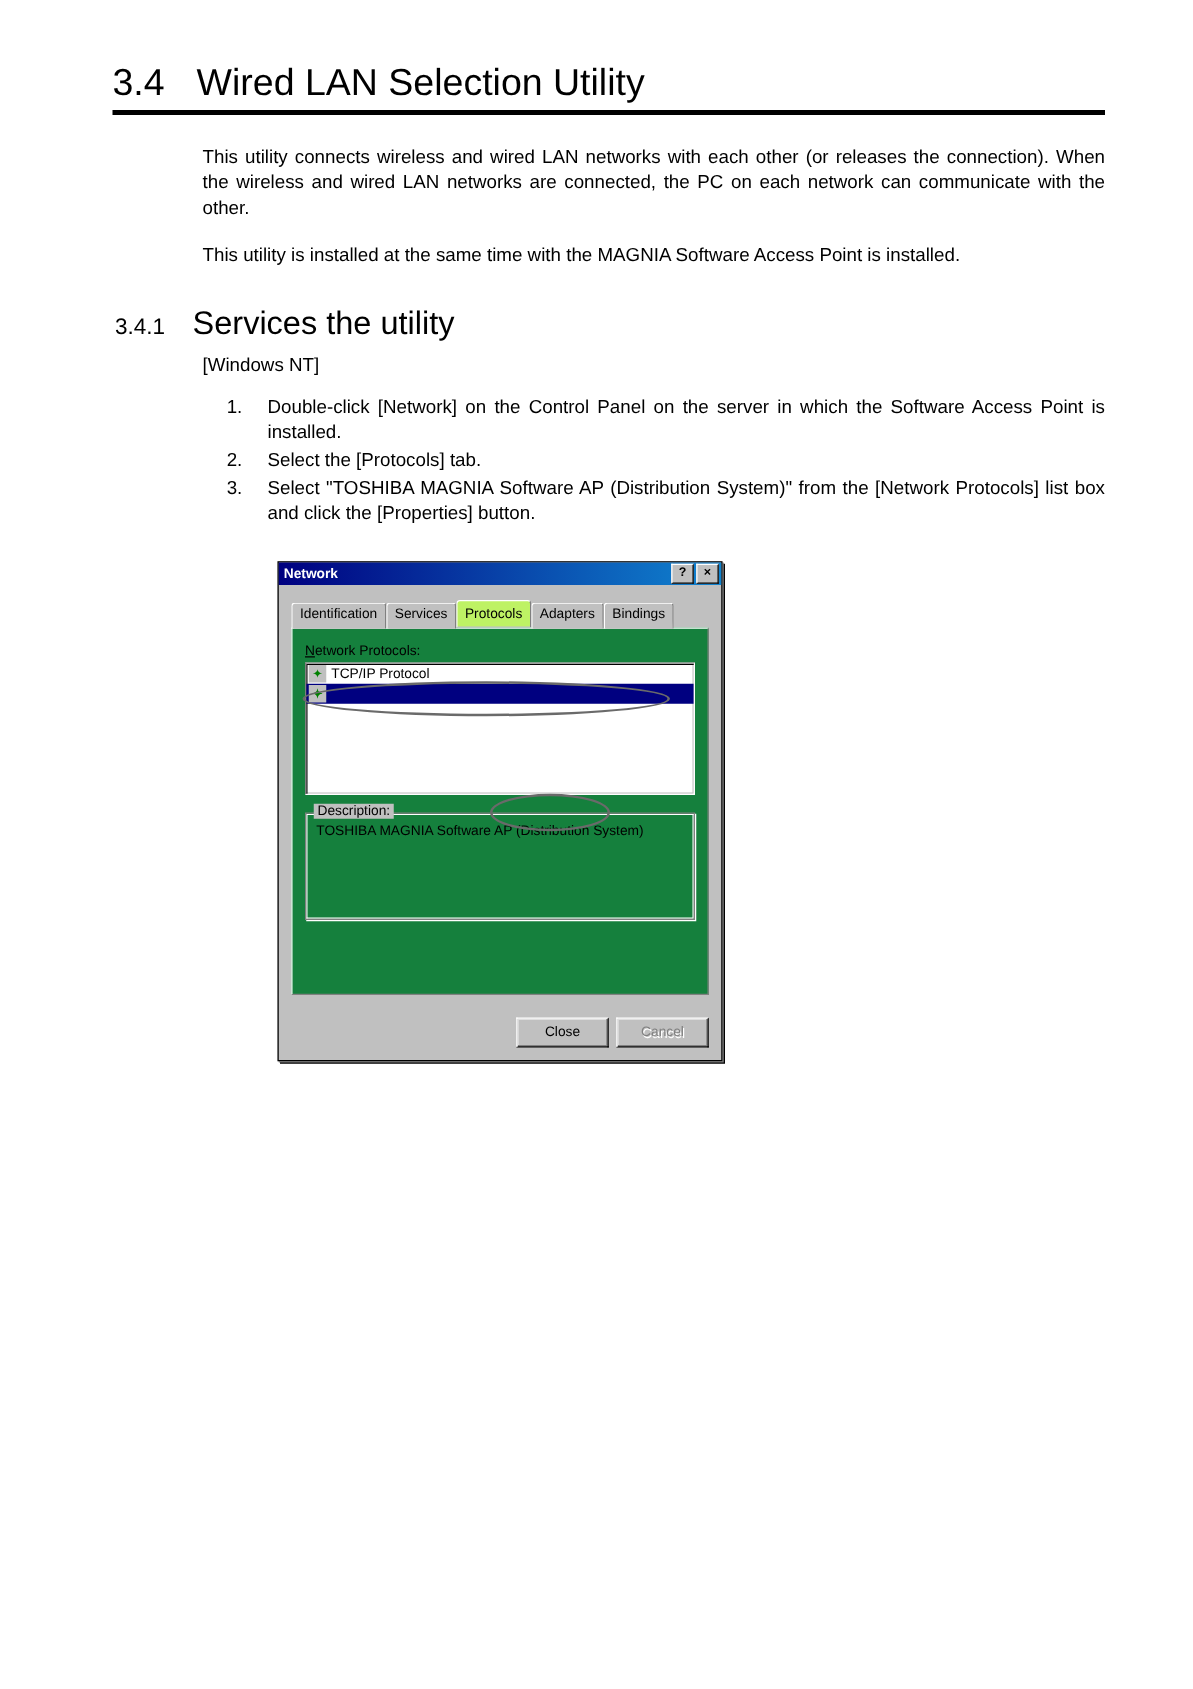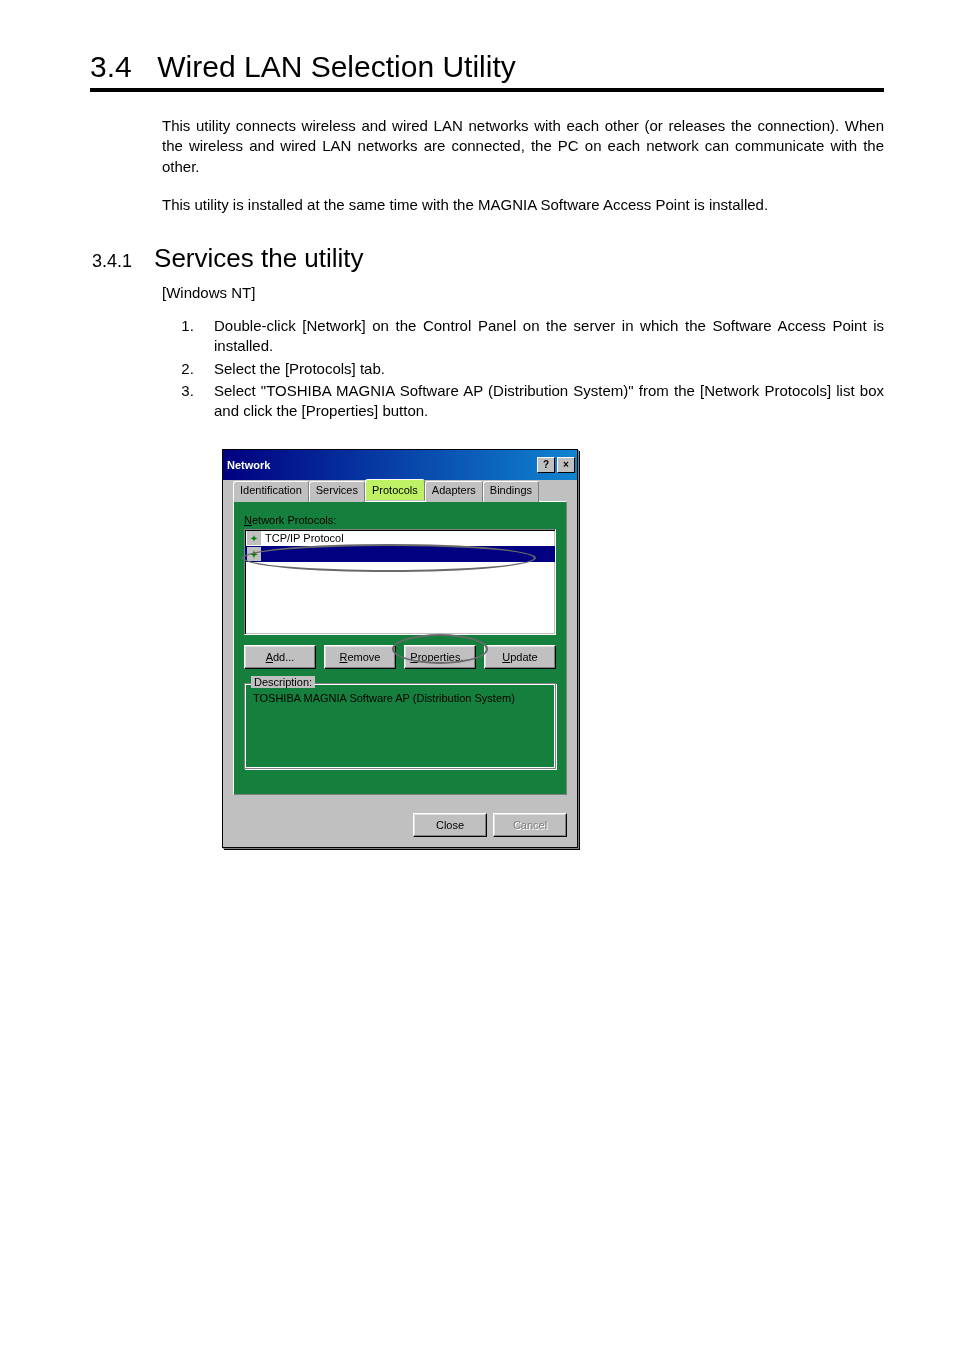--- a/index.html
+++ b/index.html
@@ -73,21 +73,21 @@
     width: 354px;
     border: 1px solid #000;
     box-shadow: 1px 1px 0 #808080, 2px 2px 0 #000;
     background: #c0c0c0;
     font-family: "MS Sans Serif", Tahoma, sans-serif;
     font-size: 11px;
     color: #000;
   }
   .titlebar {
     background: linear-gradient(to right, #000080, #1084d0);
-    height: 30px;
+    height: 18px;
     display: flex;
     align-items: center;
     padding: 0 2px;
   }
   .titlebar .title-text {
     color: #fff;
     font-weight: bold;
     font-size: 11px;
     flex: 1;
     padding-left: 2px;
@@ -101,21 +101,21 @@
     border-bottom-color: #000;
     margin-left: 2px;
     display: flex;
     align-items: center;
     justify-content: center;
     font-size: 10px;
     font-weight: bold;
     line-height: 10px;
   }
   .dlg-body {
-    padding: 0 10px 10px 10px;
+    padding: 13px 10px 10px 10px;
     position: relative;
   }
   .tabs {
     display: flex;
     position: relative;
     top: 1px;
     z-index: 2;
   }
   .tab {
     border: 1px solid #808080;
@@ -288,34 +288,20 @@
             <div class="list-item">
               <span class="licon">✦</span>
               <span>TCP/IP Protocol</span>
             </div>
             <div class="list-item selected">
               <span class="licon">✦</span>
               <span> </span>
             </div>
           </div>
 
-          <div class="button-row">
-            <div class="w95btn">
-              <span><span class="u">A</span><span>dd...</span></span>
-            </div>
-            <div class="w95btn">
-              <span><span class="u">R</span><span>emove</span></span>
-            </div>
-            <div class="w95btn">
-              <span><span class="u">P</span><span>roperties...</span></span>
-            </div>
-            <div class="w95btn">
-              <span><span class="u">U</span><span>pdate</span></span>
-            </div>
-          </div>
 
           <div class="groupbox">
             <div class="legend">Description:</div>
             <div>TOSHIBA MAGNIA Software AP (Distribution System)</div>
           </div>
 
           <div class="hand-ellipse" style="left:8px; top:42px; width:290px; height:24px;"></div>
           <div class="hand-ellipse" style="left:158px; top:132px; width:92px; height:26px;"></div>
         </div>
       </div>

